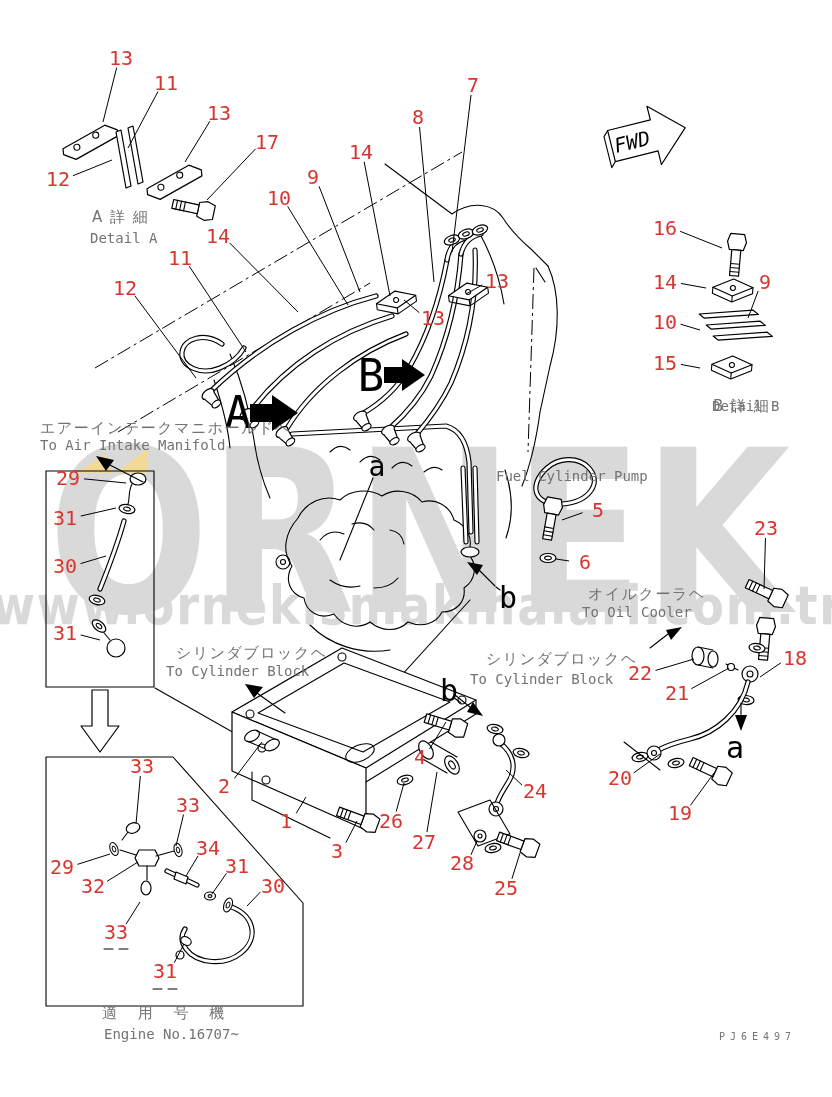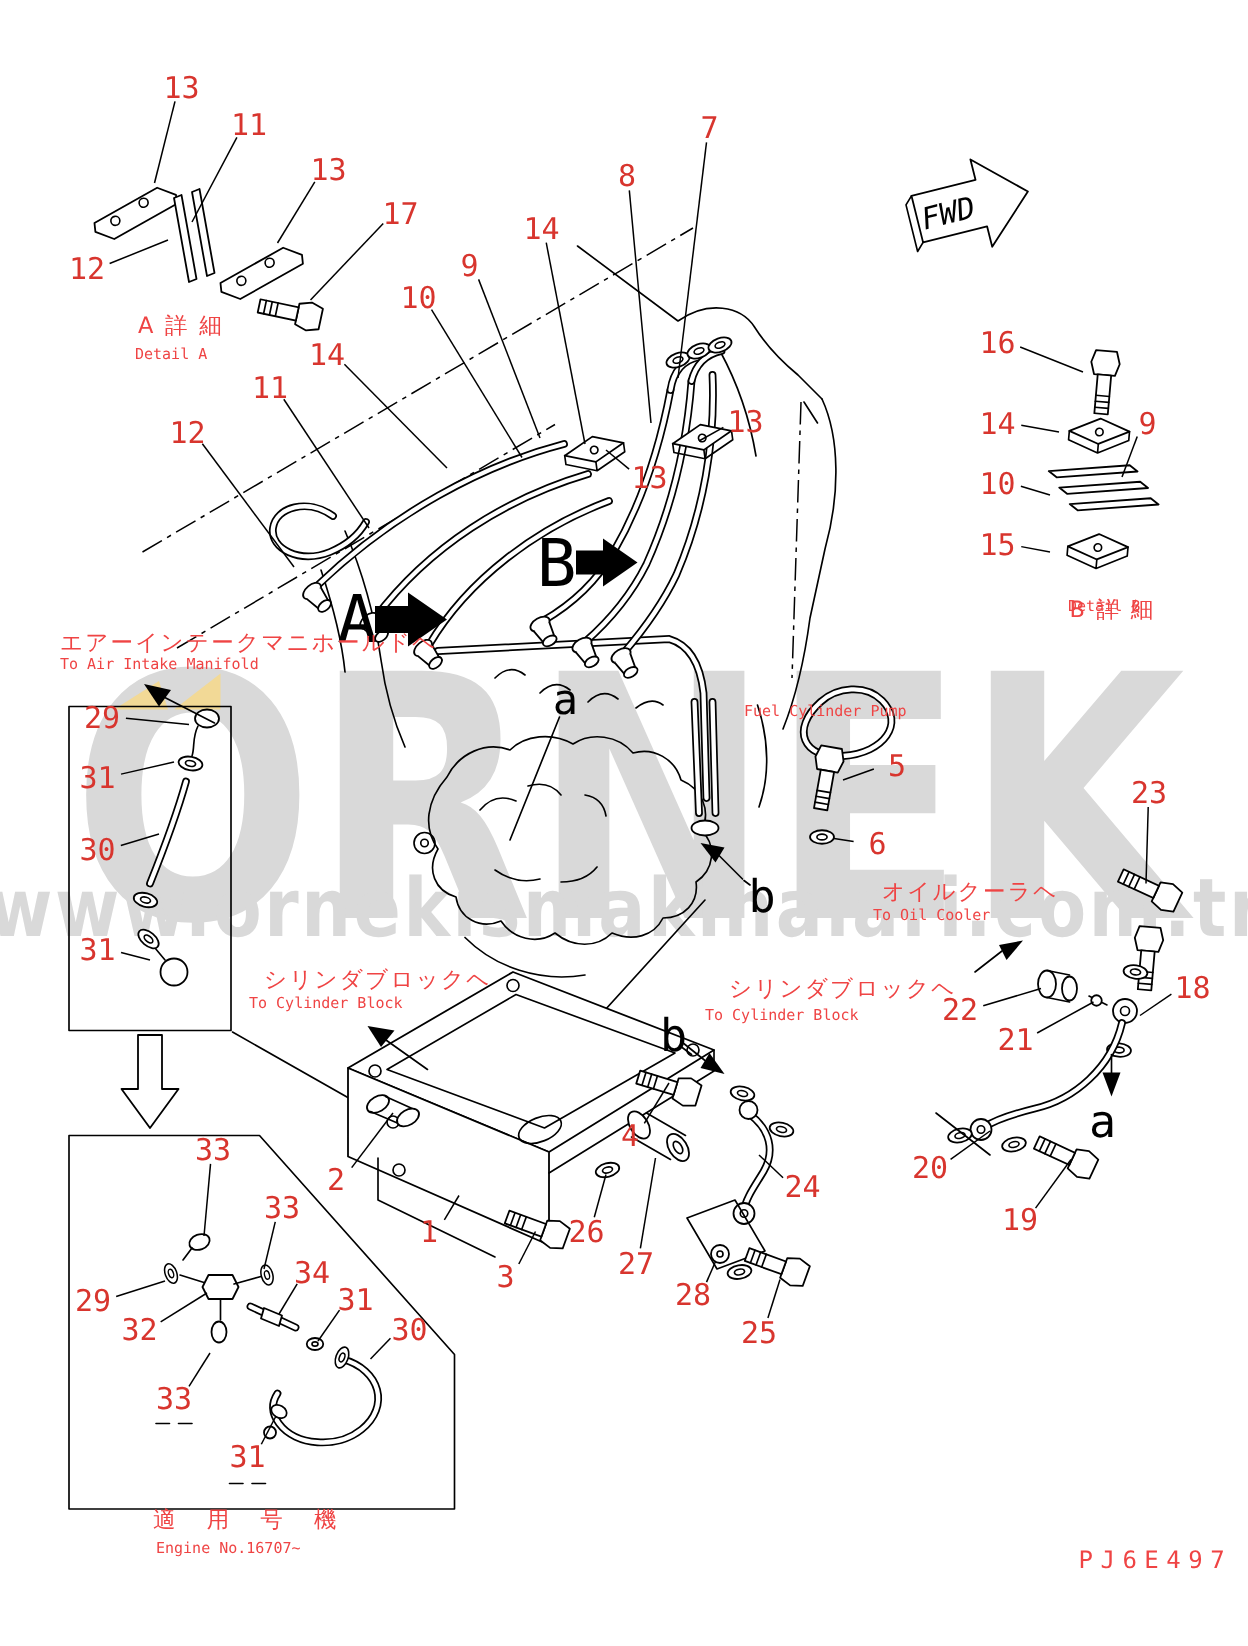--- a/index.html
+++ b/index.html
@@ -12,25 +12,25 @@
   .tb{fill:none;stroke:#000;stroke-width:5.2;stroke-linecap:round}
   .ti{fill:none;stroke:#fff;stroke-width:2.9;stroke-linecap:round}
   .chain{fill:none;stroke:#000;stroke-width:1;stroke-dasharray:15 4 3 4}
   .blk{fill:#000;stroke:none}
   .co{font:20px "DejaVu Sans Mono",monospace}
   .vl{font-family:"DejaVu Sans Mono",monospace}
   .wm1{font-family:"DejaVu Sans",sans-serif;font-weight:bold}
   .wm2{font-family:"DejaVu Sans",sans-serif;font-weight:bold;letter-spacing:2px}
   .fwdt{font:italic 20px "DejaVu Sans Mono",monospace;fill:#000}
   
-  .lbl{position:absolute;color:#ef4444;white-space:pre;line-height:1.1}
+  .lbl{position:absolute;color:#737373;white-space:pre;line-height:1.1}
   .jp{font-size:15px;letter-spacing:1.5px;font-family:"DejaVu Sans","DejaVu Sans Mono",sans-serif}
-  .en{font-size:10px}
+  .en{font-size:14px}
   .sp8{letter-spacing:8px}
-  .code{font-size:16px;letter-spacing:5px}
+  .code{font-size:10px;letter-spacing:5px}
 </style>
 </head>
 <body>
 
 <div class="stage">
 
 <svg width="832" height="1097" viewBox="0 0 832 1097">
   <defs>
     <g id="bolt">
       <path class="kw" d="M-8,-7 L0,-9.5 L8,-7 L8,7 L0,9.5 L-8,7 Z"></path>

